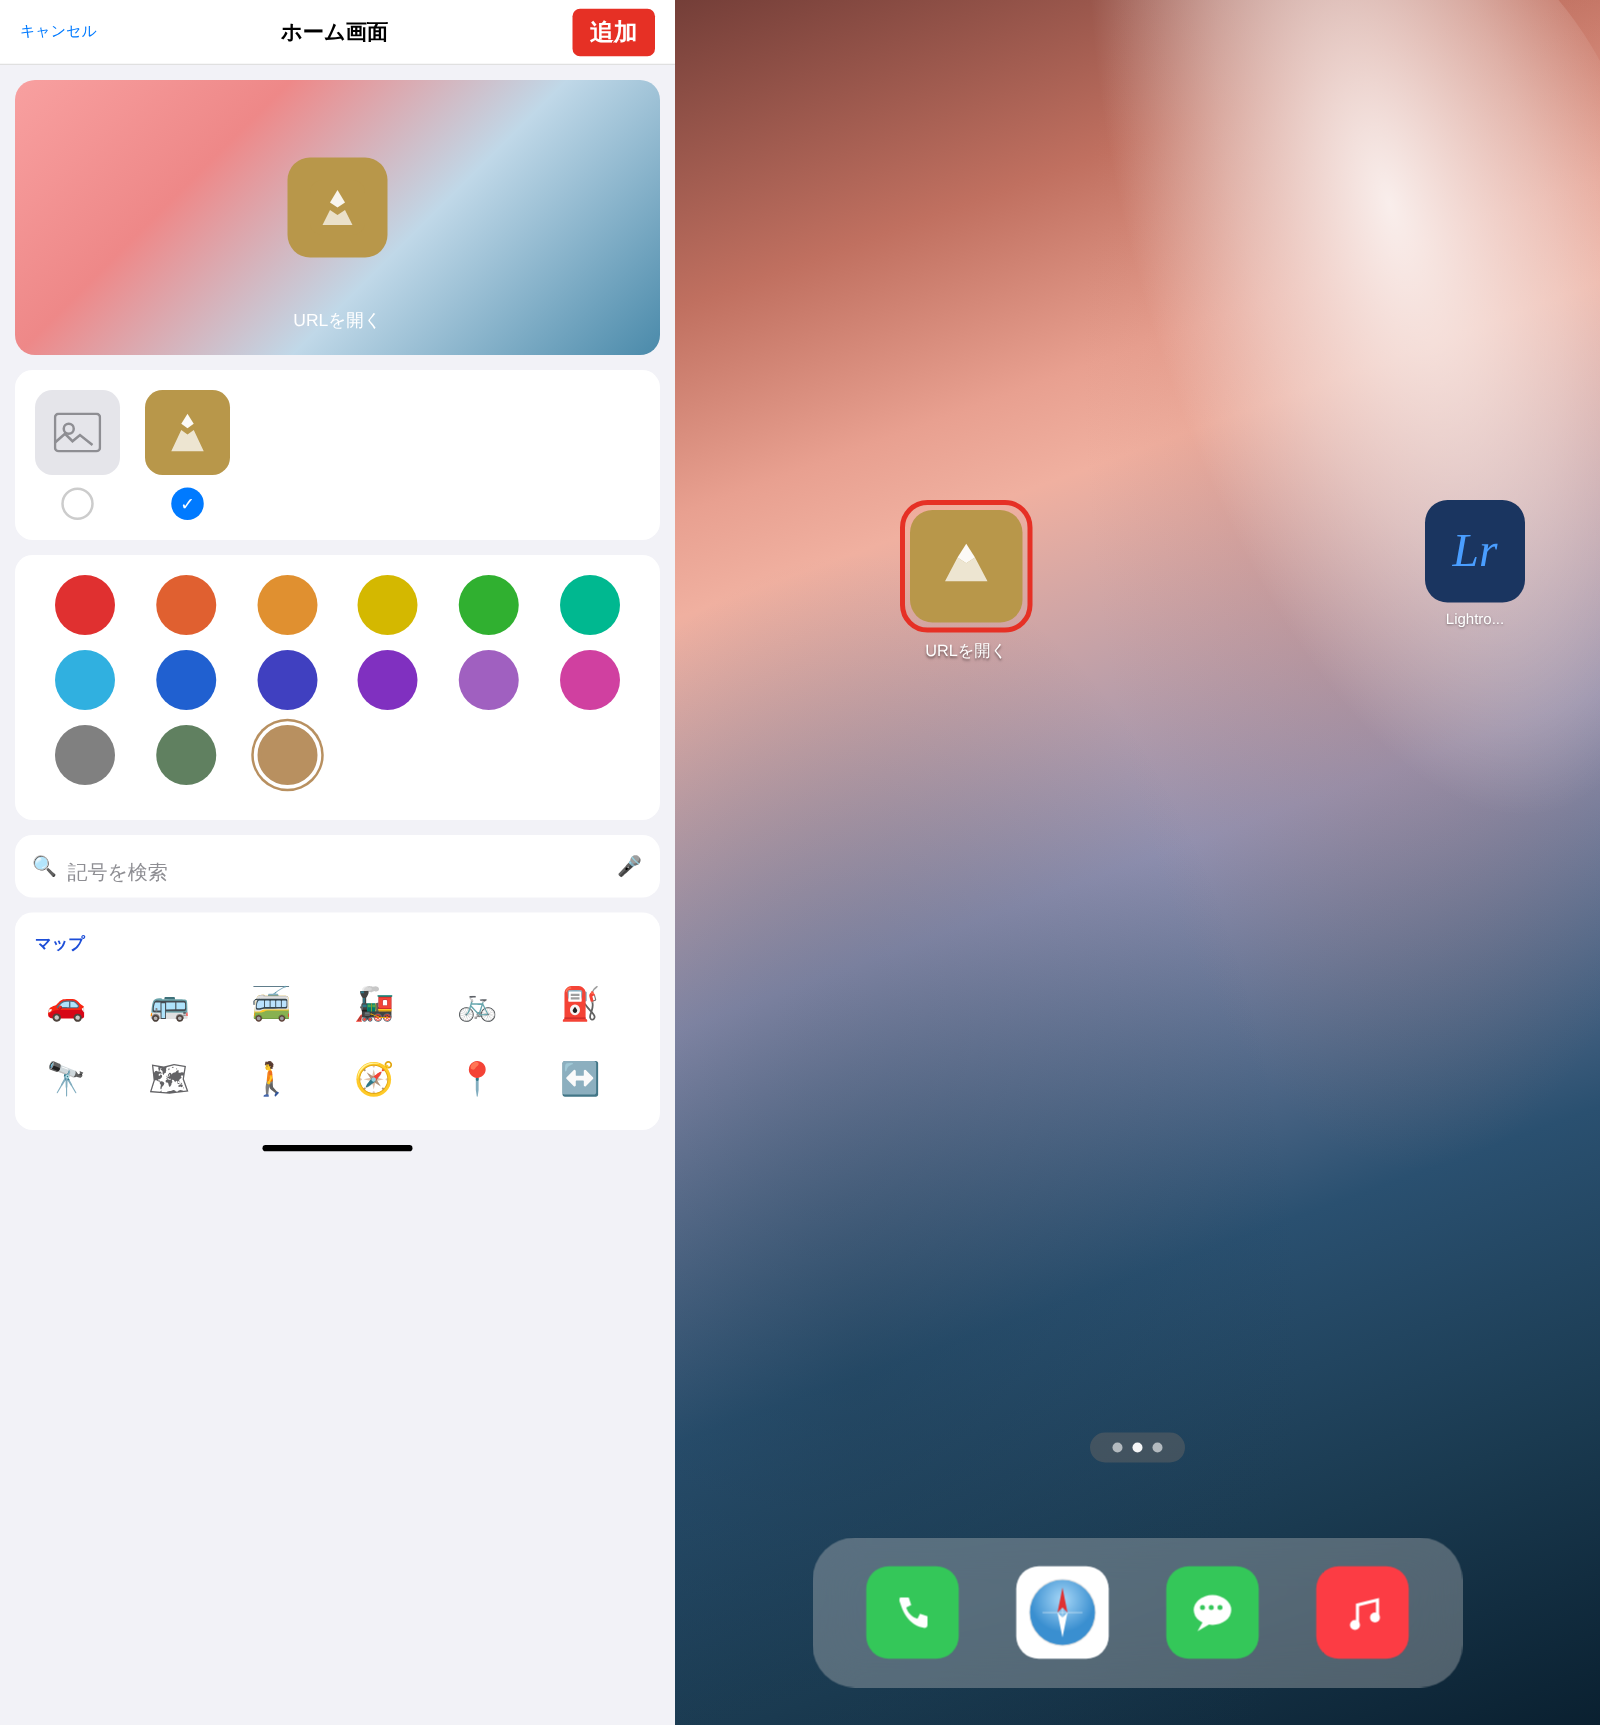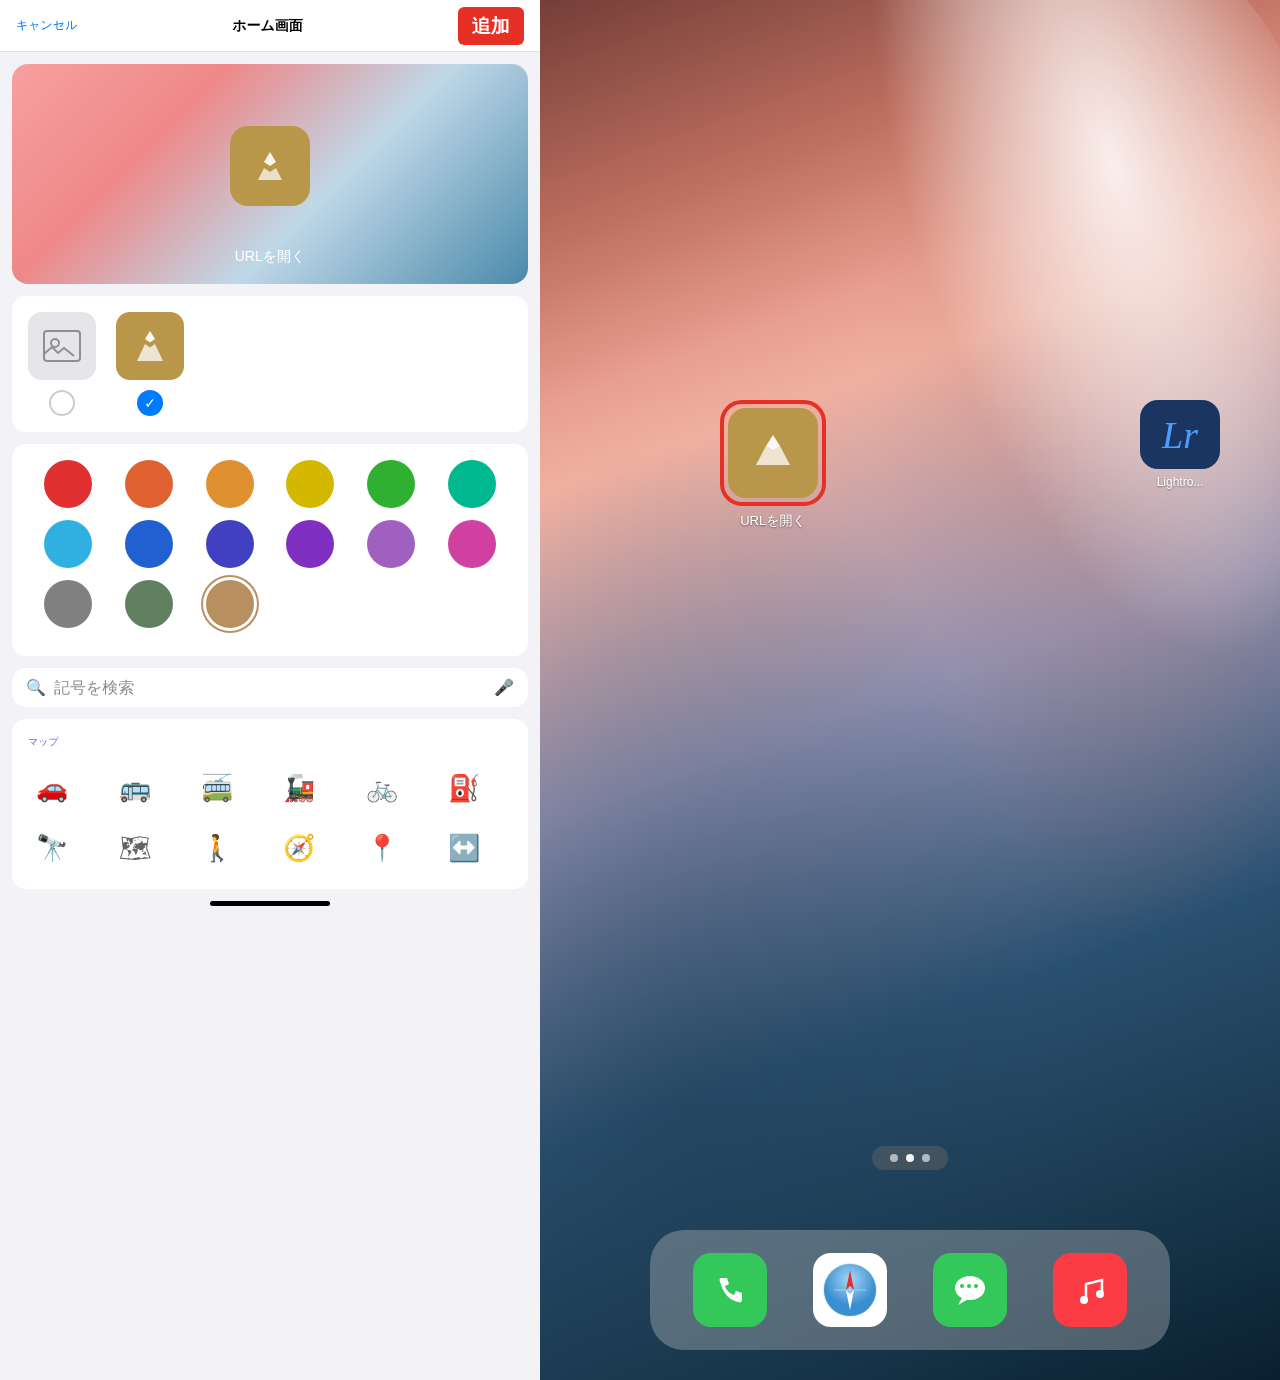--- a/index.html
+++ b/index.html
@@ -102,21 +102,21 @@
       border-bottom: 1px solid #e0e0e0;
     }
 
     .nav-cancel {
       font-size: 12px;
       color: #007aff;
       font-weight: 400;
     }
 
     .nav-title {
-      font-size: 14px;
+      font-size: 17px;
       font-weight: 600;
       color: #000;
     }
 
     .nav-add {
       font-size: 19px;
       font-weight: 600;
       color: #fff;
       background: #e63025;
       padding: 6px 14px;
@@ -258,38 +258,39 @@
       margin-bottom: 12px;
     }
 
     .search-bar input {
       flex: 1;
       border: none;
       outline: none;
       font-size: 16px;
       color: #3c3c43;
       background: transparent;
+      margin-top: 12px;
     }
 
     .search-bar input::placeholder {
       color: #8e8e93;
     }
 
     
     .symbol-section {
       background: #fff;
       border-radius: 14px;
       padding: 16px;
       margin-bottom: 12px;
     }
 
     .symbol-section-title {
-      font-size: 10px;
-      font-weight: 400;
-      color: #8b5cf6;
+      font-size: 13px;
+      font-weight: 700;
+      color: #1d4ed8;
       margin-bottom: 14px;
     }
 
     .symbol-grid {
       display: grid;
       grid-template-columns: repeat(6, 1fr);
       gap: 10px;
     }
 
     .symbol-item {
@@ -409,21 +410,21 @@
       right: 60px;
       display: flex;
       flex-direction: column;
       align-items: center;
       gap: 6px;
       z-index: 10;
     }
 
     .lr-icon {
       width: 80px;
-      height: 69px;
+      height: 82px;
       border-radius: 18px;
       background: #1a3560;
       display: flex;
       align-items: center;
       justify-content: center;
       color: #4a9eff;
       font-size: 36px;
       font-weight: 300;
       font-style: italic;
     }

